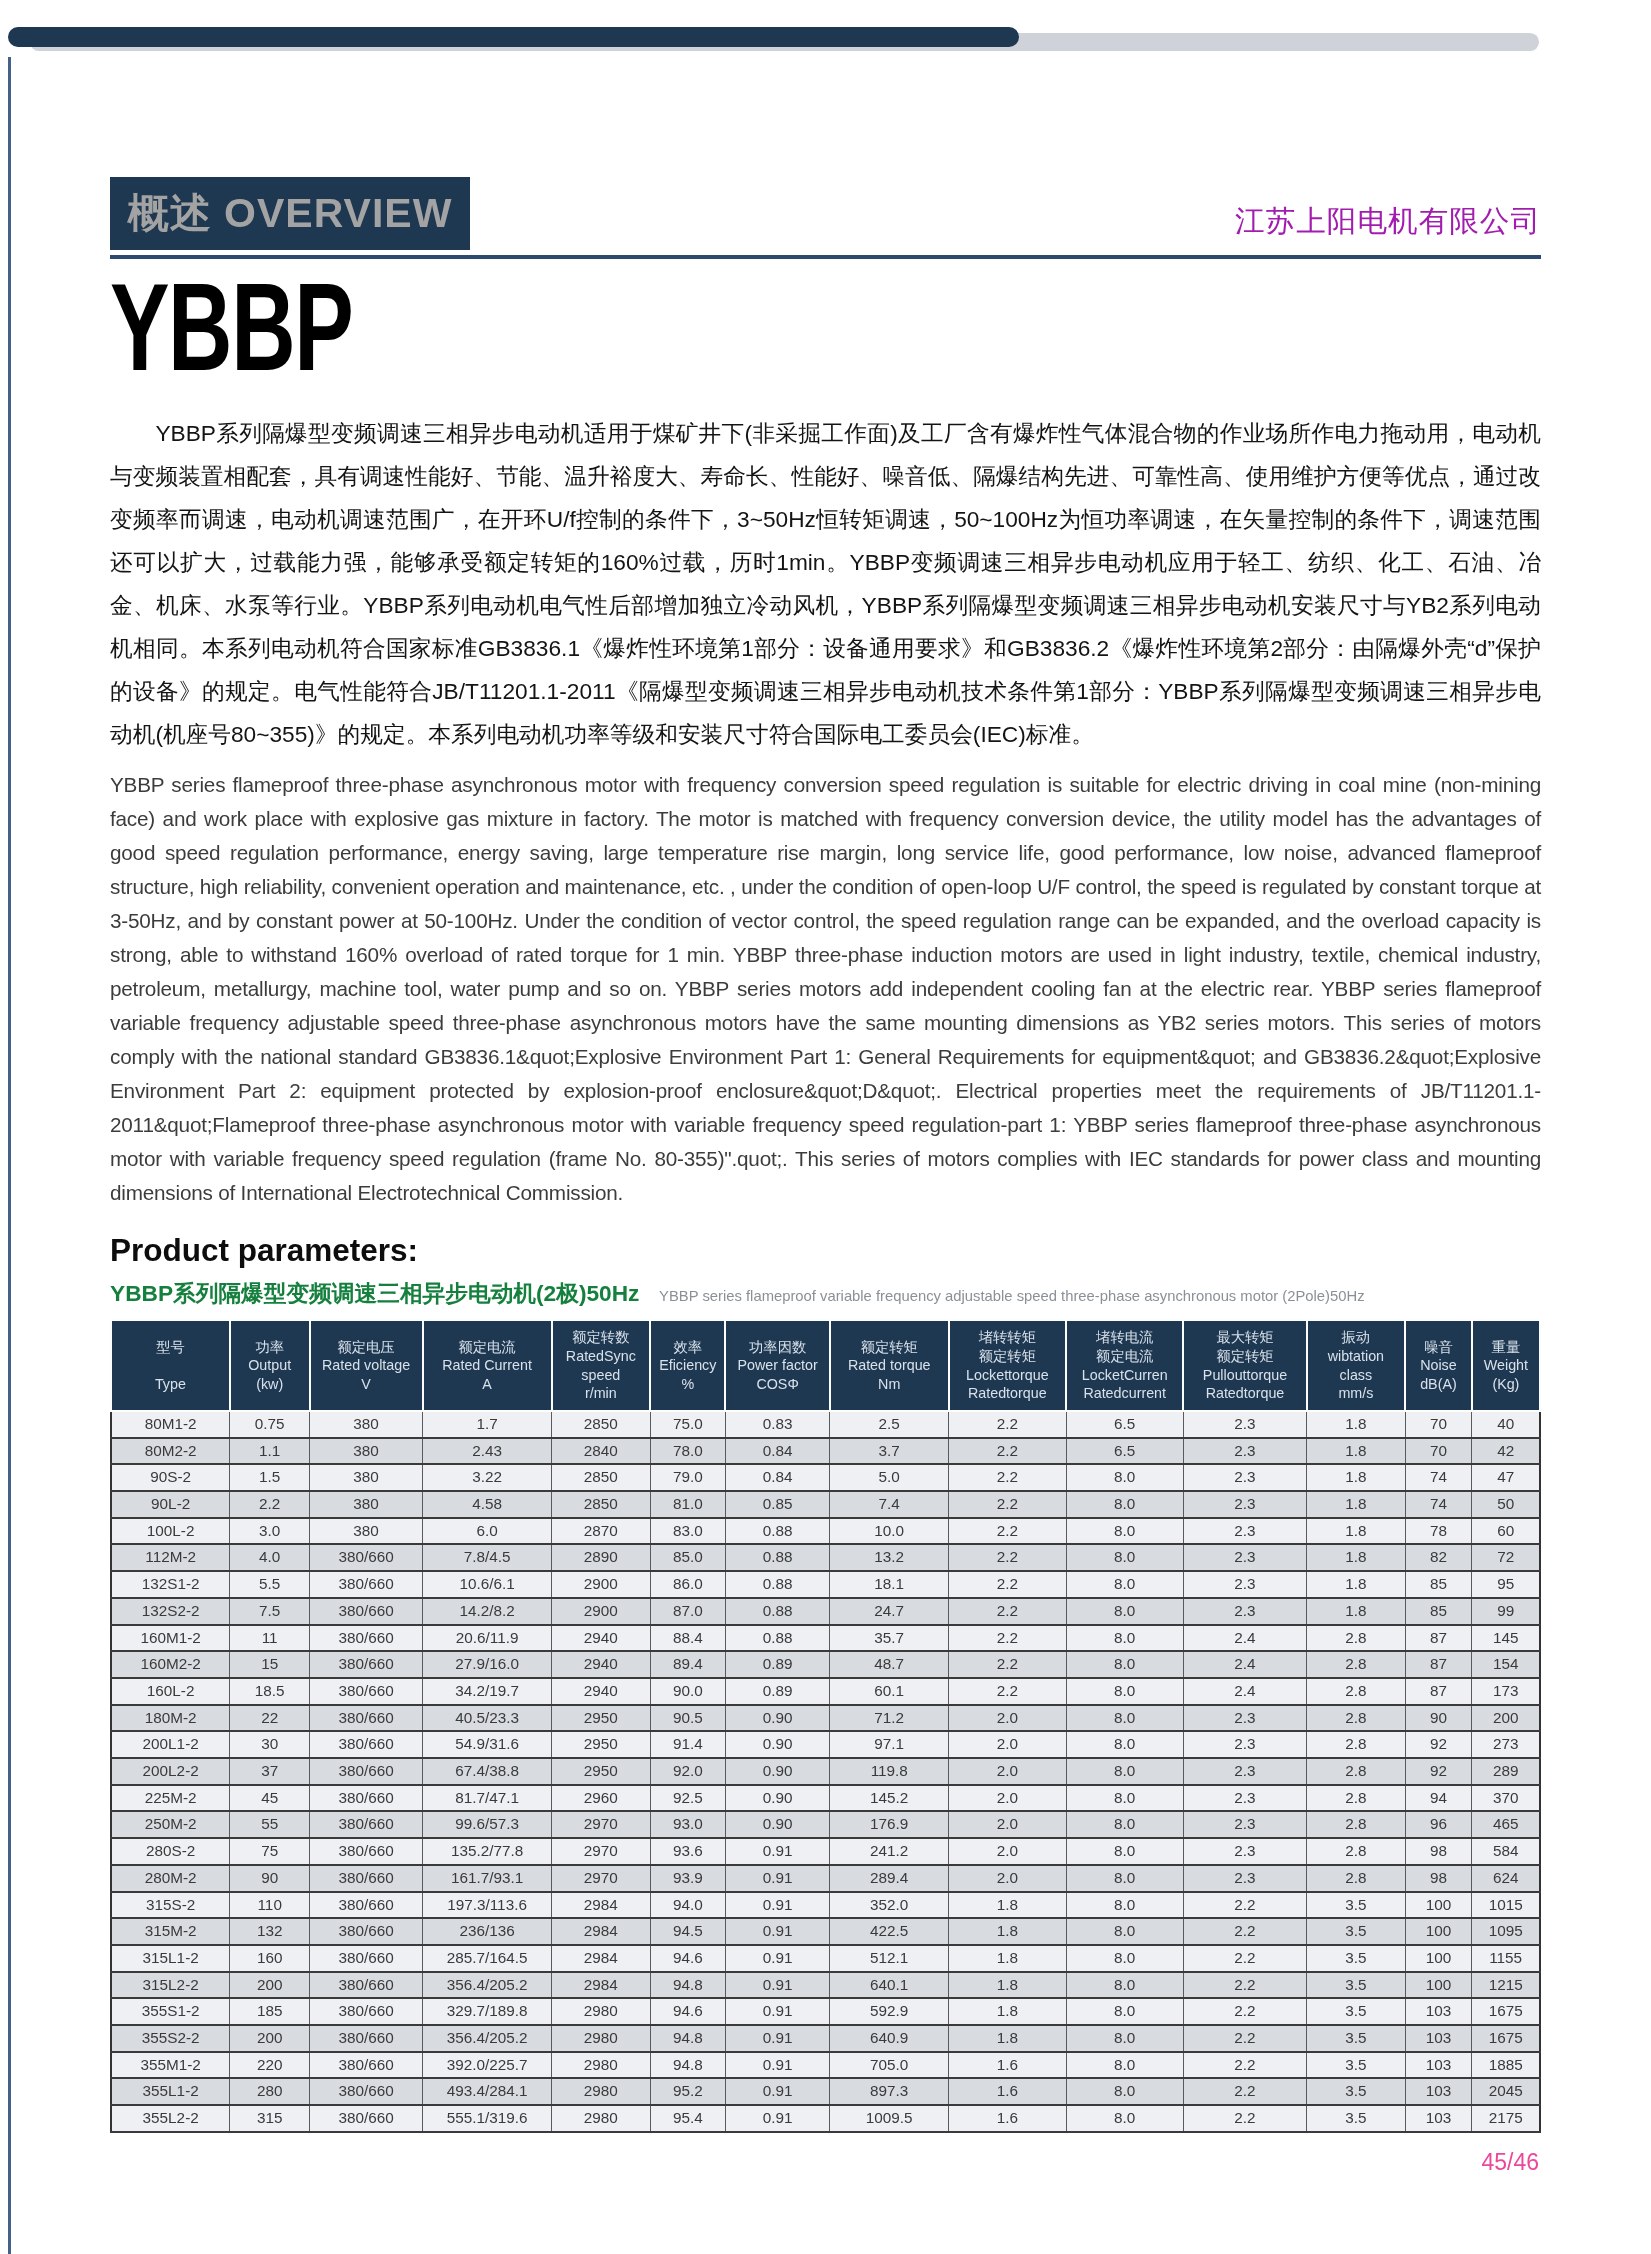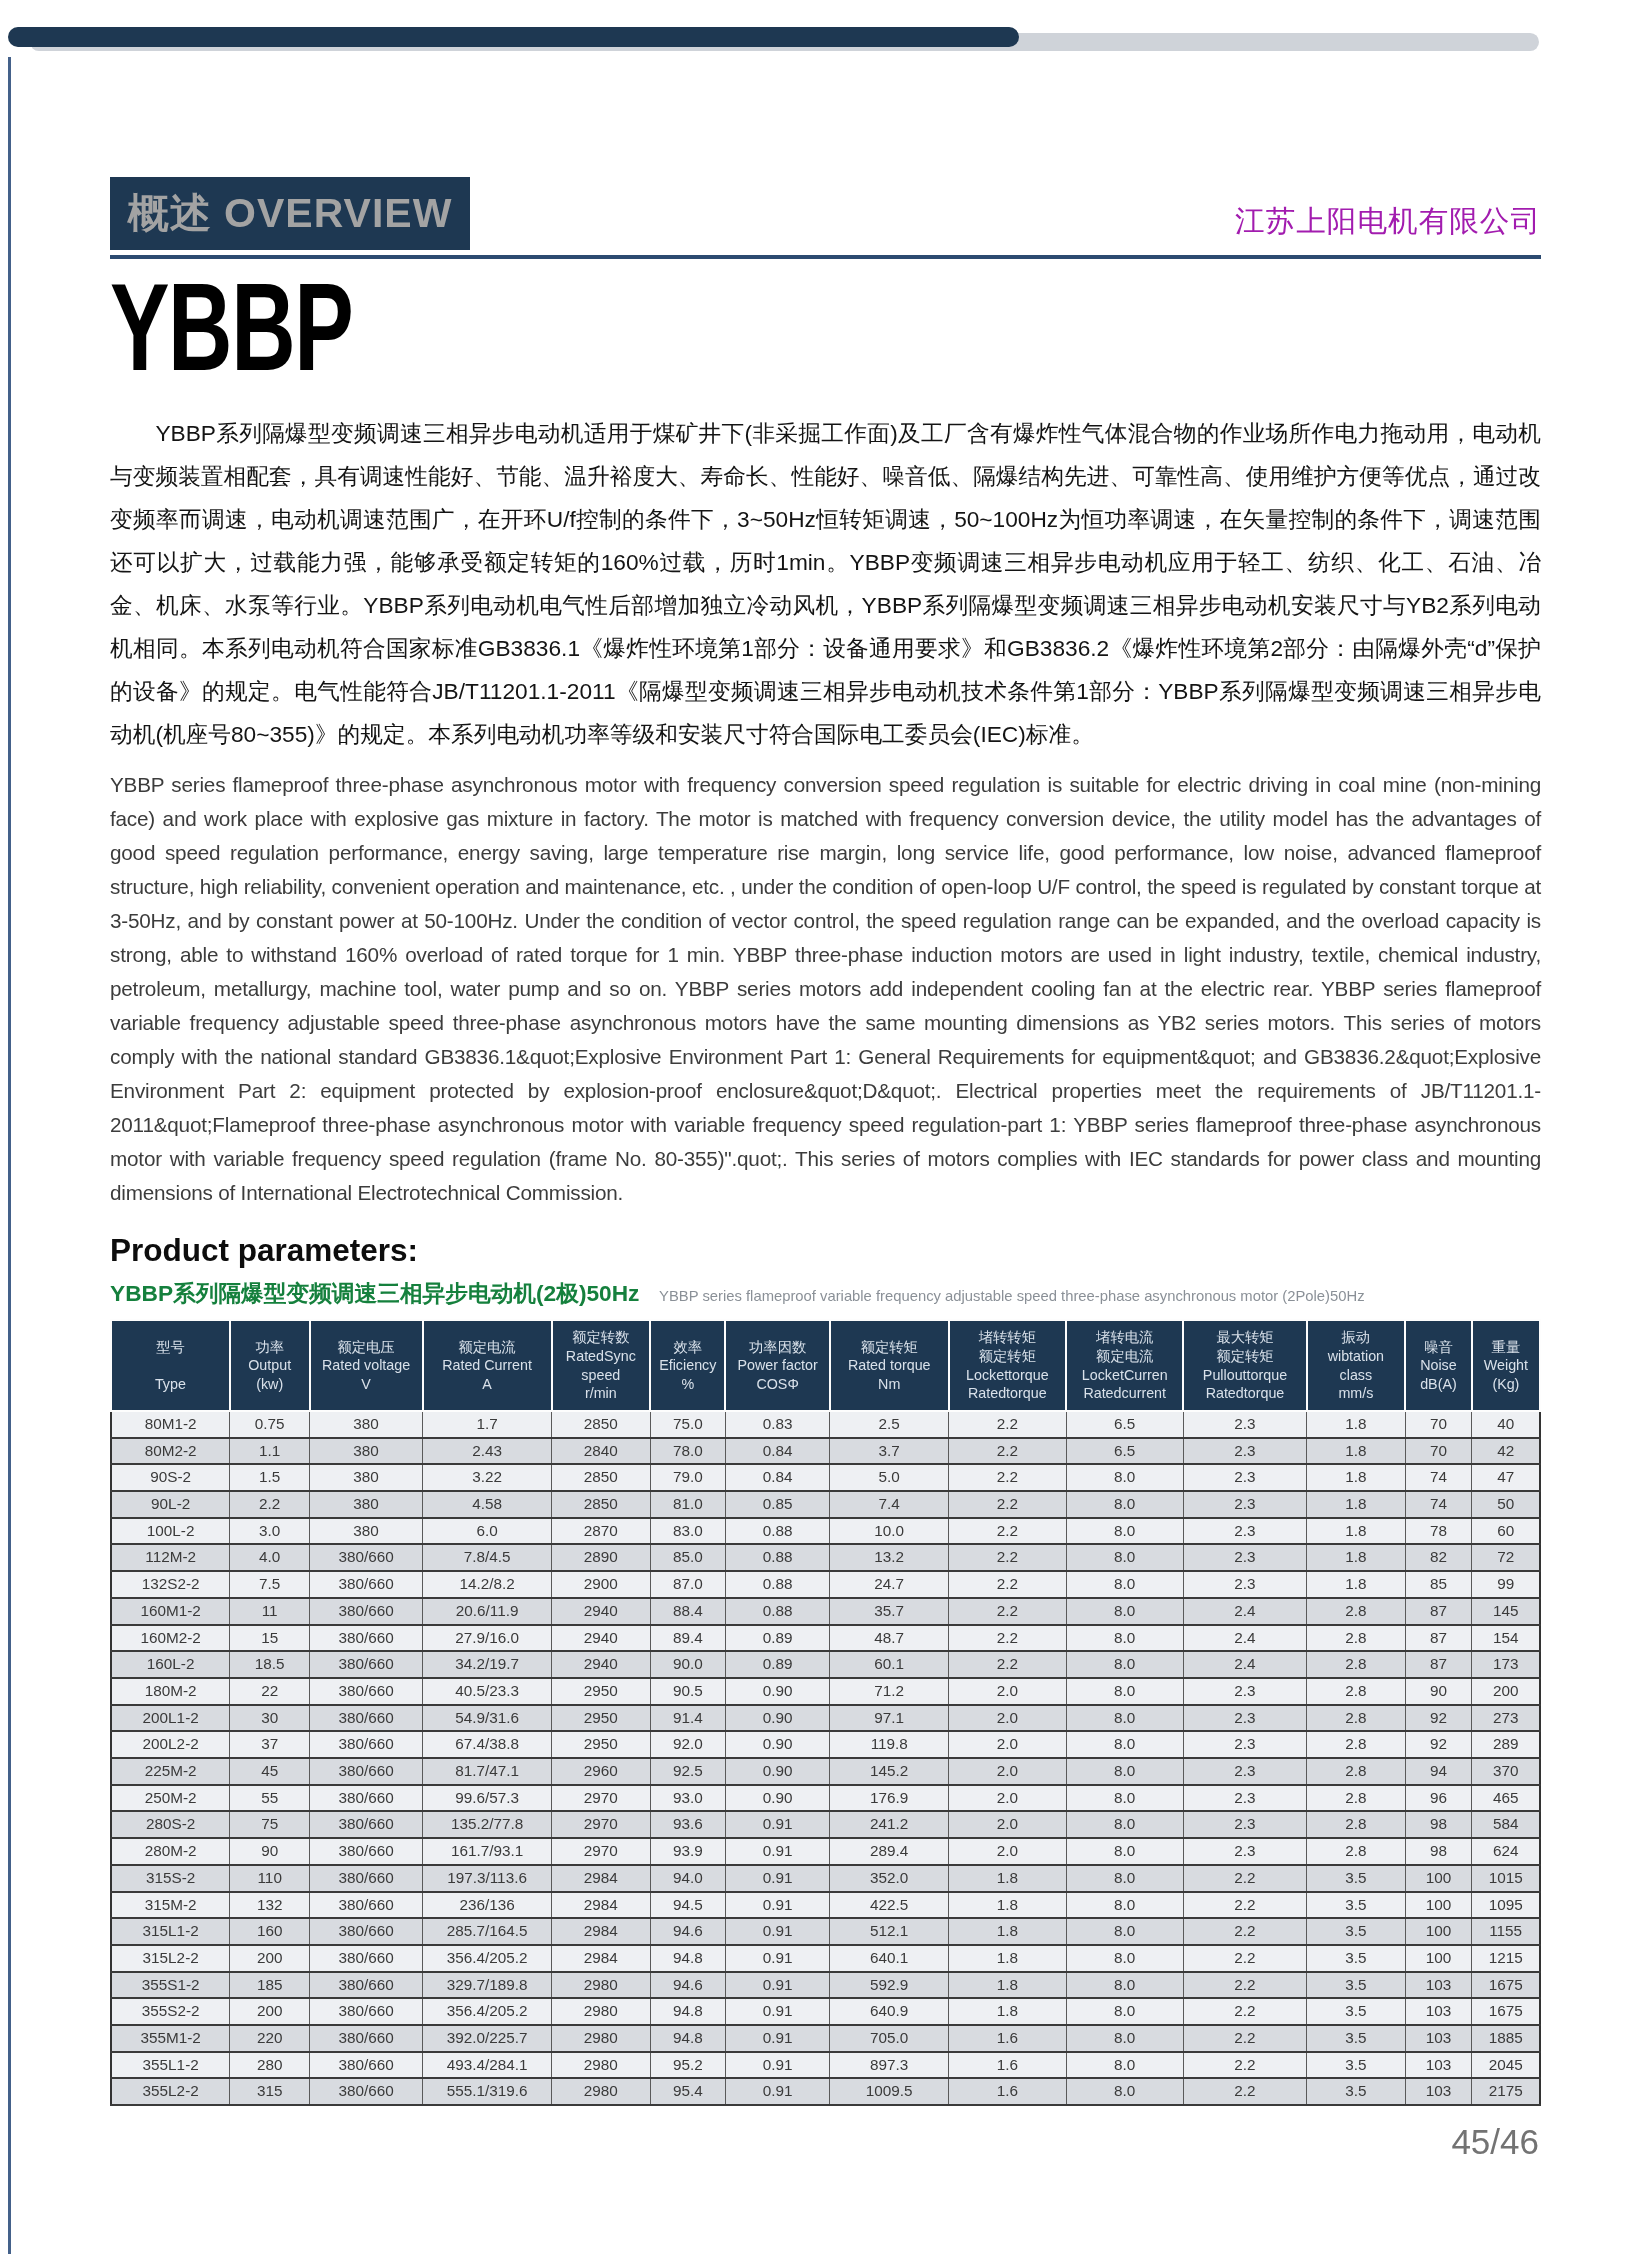--- a/index.html
+++ b/index.html
@@ -41,21 +41,21 @@
   thead th { background:#1e3852; color:#d9e1ea; font-weight:normal; font-size:14.3px;
     line-height:18.7px; vertical-align:middle; padding:6.9px 1px; border:2px solid #fdfdfd; }
   thead th .hl { min-height:18.7px; text-align:center; }
   tbody td { text-align:center; font-size:15.3px; color:#3a3a3a; height:20.7px; line-height:20.7px;
     padding:2px 1px; border-top:2px solid #3a3a3a; border-bottom:2px solid #3a3a3a;
     border-left:1px solid #5a5a5a; border-right:1px solid #5a5a5a;
     white-space:nowrap; overflow:hidden; }
   tbody tr:nth-child(odd)  { background:#eef0f3; }
   tbody tr:nth-child(even) { background:#d8dbe0; }
 
-  .page-num { margin-top:15.8px; text-align:right; font-size:35px; color:#737373; padding-right:2px; }
+  .page-num { margin-top:15.8px; text-align:right; font-size:23px; color:#ec4899; padding-right:2px; }
 </style>
 </head>
 <body>
 
 <div class="top-bar-gray"></div>
 <div class="top-bar-navy"></div>
 <div class="left-rule"></div>
 
 <div class="content">
 
@@ -264,20 +264,36 @@
           <td>0.88</td>
           <td>13.2</td>
           <td>2.2</td>
           <td>8.0</td>
           <td>2.3</td>
           <td>1.8</td>
           <td>82</td>
           <td>72</td>
         </tr>
         <tr>
+          <td>132S1-2</td>
+          <td>5.5</td>
+          <td>380/660</td>
+          <td>10.6/6.1</td>
+          <td>2900</td>
+          <td>86.0</td>
+          <td>0.88</td>
+          <td>18.1</td>
+          <td>2.2</td>
+          <td>8.0</td>
+          <td>2.3</td>
+          <td>1.8</td>
+          <td>85</td>
+          <td>95</td>
+        </tr>
+        <tr>
           <td>132S2-2</td>
           <td>7.5</td>
           <td>380/660</td>
           <td>14.2/8.2</td>
           <td>2900</td>
           <td>87.0</td>
           <td>0.88</td>
           <td>24.7</td>
           <td>2.2</td>
           <td>8.0</td>

